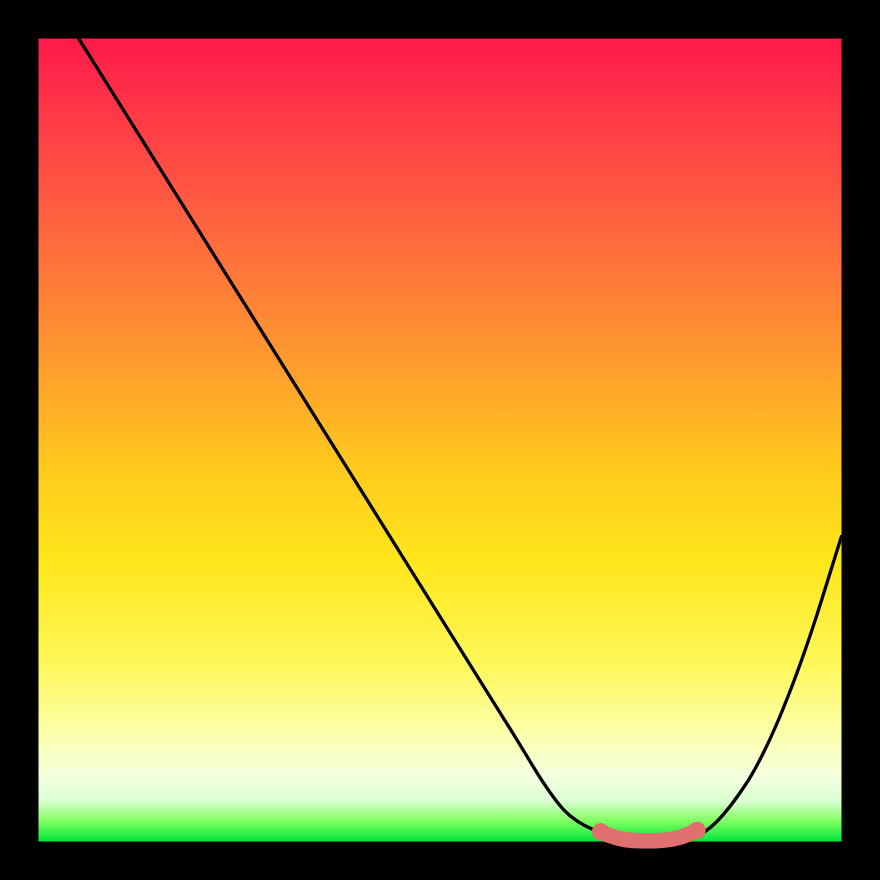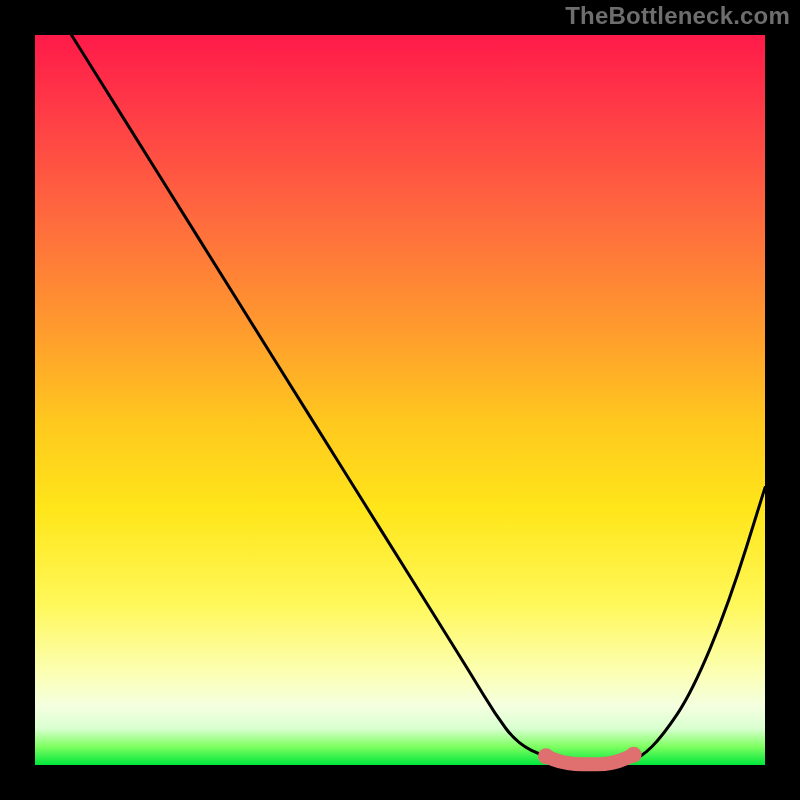--- a/index.html
+++ b/index.html
@@ -57,21 +57,20 @@
     height: 730px;
     z-index: 5;
     overflow: visible;
   }
 </style>
 </head>
 <body>
 
 <div class="container">
 
-  <div class="watermark">TheBottleneck.com</div>
 
   <div class="plot-area"></div>
 
   <svg class="curve" viewBox="0 0 730 730" preserveAspectRatio="none">
 
     <path d="M 36.5 0.0 Q 36.5 0.0 54.8 29.2 Q 73.0 58.4 91.3 87.6 Q 109.5 116.8 127.8 146.0 Q 146.0 175.2 164.3 204.4 Q 182.5 233.6 200.8 262.8 Q 219.0 292.0 237.3 321.2 Q 255.5 350.4 273.8 379.6 Q 292.0 408.8 310.3 438.0 Q 328.5 467.2 346.8 496.4 Q 365.0 525.6 383.3 554.8 Q 401.5 584.0 419.8 613.2 Q 438.0 642.4 448.9 660.6 Q 459.9 678.9 470.9 693.5 Q 481.8 708.1 496.4 715.4 Q 511.0 722.7 525.6 726.4 Q 540.2 730.0 551.2 730.0 Q 562.1 730.0 573.0 730.0 Q 584.0 730.0 595.0 726.4 Q 605.9 722.7 616.8 711.8 Q 627.8 700.8 642.4 678.9 Q 657.0 657.0 675.3 613.2 Q 693.5 569.4 711.8 511.0 T 730.0 452.6" id="curvePath" fill="none" stroke="#000000" stroke-width="3" stroke-linecap="round"></path>
 
     <path d="M 511.0 721.2 Q 511.0 721.2 518.3 724.2 Q 525.6 727.1 532.9 728.2 Q 540.2 729.3 547.5 729.3 Q 554.8 729.3 562.1 729.3 Q 569.4 729.3 576.7 727.8 Q 584.0 726.4 591.3 723.1 T 598.6 719.8" id="bandPath" fill="none" stroke="#e07070" stroke-width="14" stroke-linecap="round"></path>
 
     <circle id="dotL" r="8" fill="#e07070" cx="510.99999999999994" cy="721.24"></circle>

